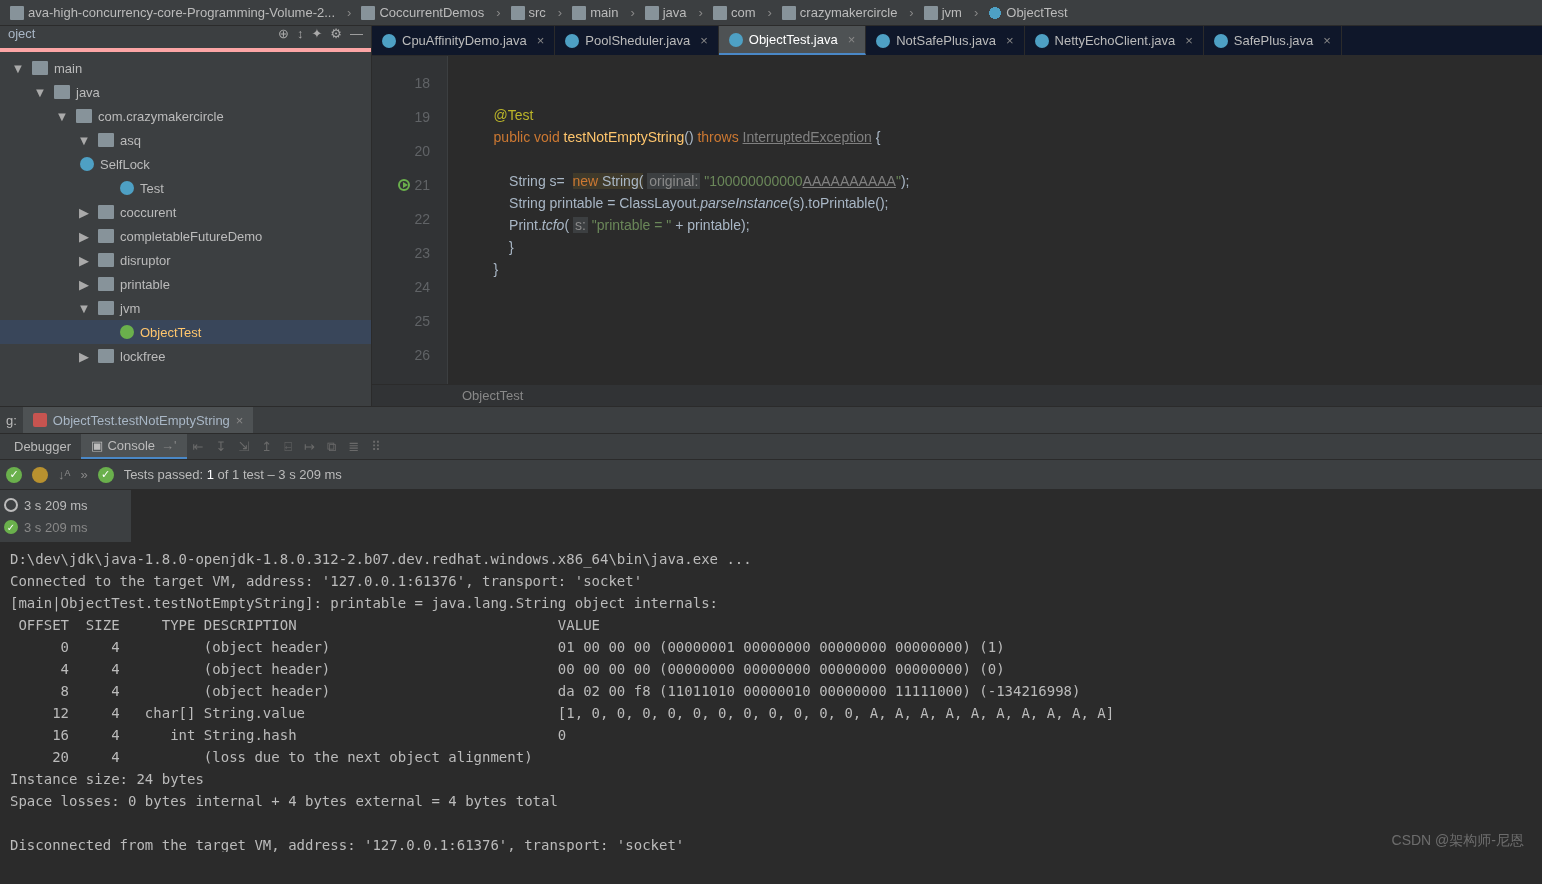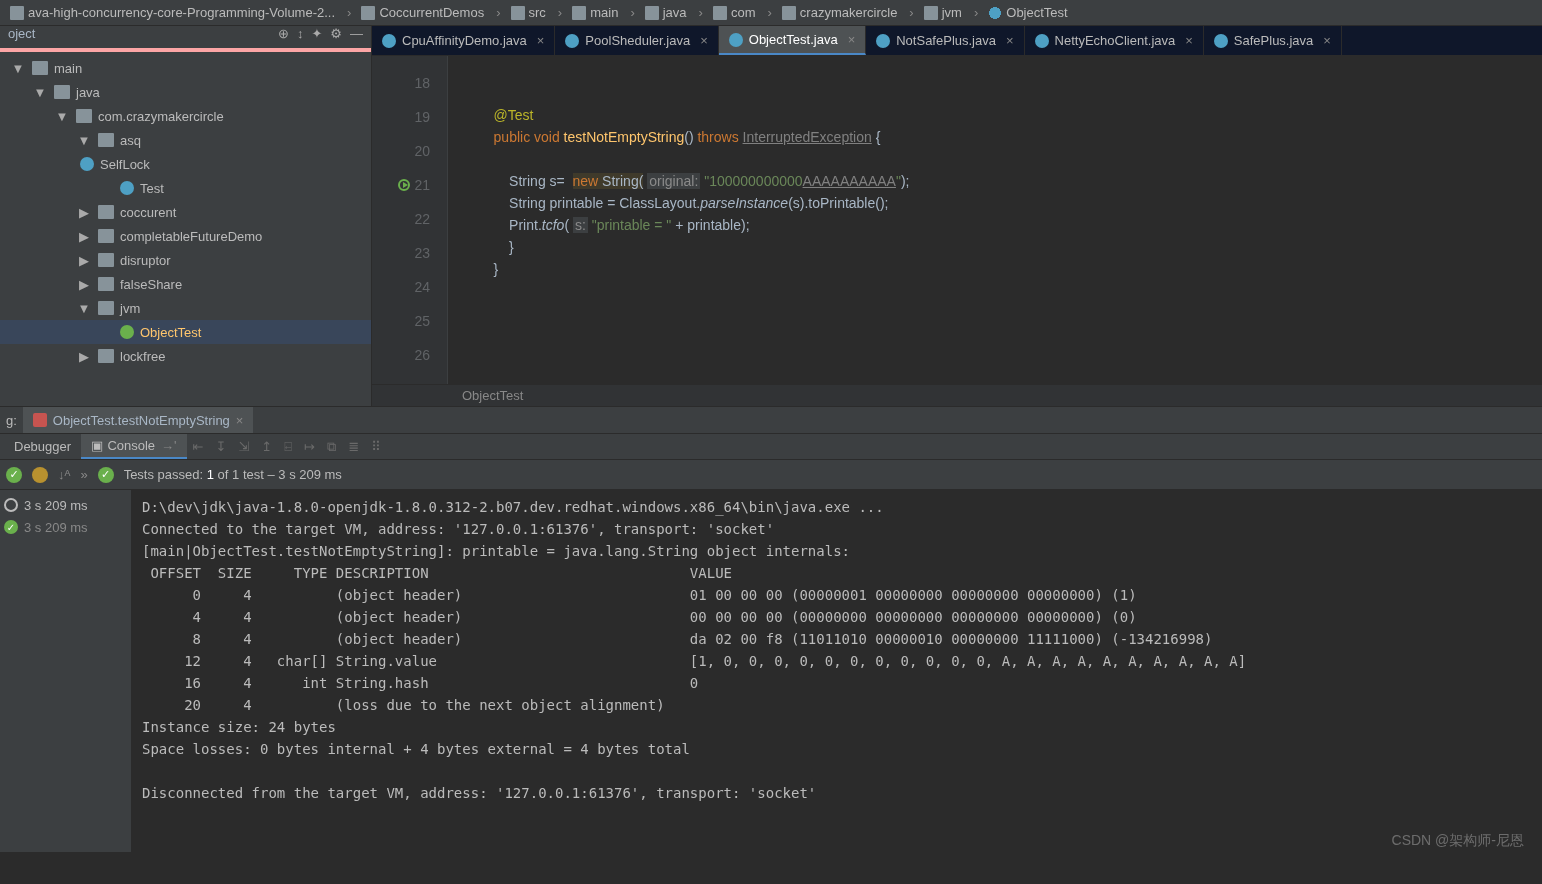--- a/index.html
+++ b/index.html
@@ -56,21 +56,21 @@
   .dbg-bar{height:26px;background:#3c3f41;display:flex;align-items:center;border-bottom:1px solid #2b2b2b;padding:0 4px;gap:0;}
   .dbg-bar .btn{padding:0 10px;color:#bbbbbb;cursor:pointer;height:100%;display:flex;align-items:center;text-align:right;}
   .dbg-bar .btn.active{background:#4e5254;border-bottom:2px solid #4a88c7;}
   .dbg-bar .dico{color:#6a6a6a;padding:0 6px;cursor:pointer;}
   .test-bar{height:30px;background:#3c3f41;display:flex;align-items:center;padding:0 6px;gap:10px;border-bottom:1px solid #2b2b2b;}
   .chk{width:16px;height:16px;border-radius:50%;background:#6ab04c;display:inline-flex;align-items:center;justify-content:center;color:#fff;font-size:11px;}
   .yi{width:16px;height:16px;border-radius:50%;background:#b8912f;display:inline-block;}
   .sort{color:#888;}
   .test-text{color:#bbbbbb;}
   .test-text b{color:#fff;font-weight:normal;}
-  .lower{display:flex;height:362px;}
+  .lower{display:flex;height:362px;flex-direction:column;}
   .test-side{width:132px;background:#3c3f41;border-right:1px solid #2b2b2b;padding:4px;}
   .ts-row{display:flex;align-items:center;gap:6px;color:#bbbbbb;height:22px;}
   .ts-row .tchk{width:14px;height:14px;border-radius:50%;background:#6ab04c;color:#fff;font-size:10px;display:inline-flex;align-items:center;justify-content:center;}
   .ts-row .tring{width:14px;height:14px;border-radius:50%;border:2px solid #bbbbbb;display:inline-block;}
   .ts-row.dim{color:#888;}
   .console{flex:1;font-family:Consolas,monospace;font-size:14px;line-height:22px;padding:6px 10px;color:#bbbbbb;white-space:pre;overflow:hidden;}
   .water{position:absolute;right:18px;bottom:34px;color:#c0c0c070;font-size:14px;}
 </style>
 </head>
 <body>
@@ -169,21 +169,21 @@
           <span class="lbl">completableFutureDemo</span>
         </div>
         <div class="node" style="padding-left: 76px;">
           <span class="arrow">▶</span>
           <span class="nico nico-pkg"></span>
           <span class="lbl">disruptor</span>
         </div>
         <div class="node" style="padding-left: 76px;">
           <span class="arrow">▶</span>
           <span class="nico nico-pkg"></span>
-          <span class="lbl">falseShare</span>
+          <span class="lbl">printable</span>
         </div>
         <div class="node" style="padding-left: 76px;">
           <span class="arrow">▼</span>
           <span class="nico nico-pkg"></span>
           <span class="lbl">jvm</span>
         </div>
         <div class="node sel" style="padding-left: 98px;">
           <span class="arrow"></span>
           <span class="nico nico-test"></span>
           <span class="lbl">ObjectTest</span>

